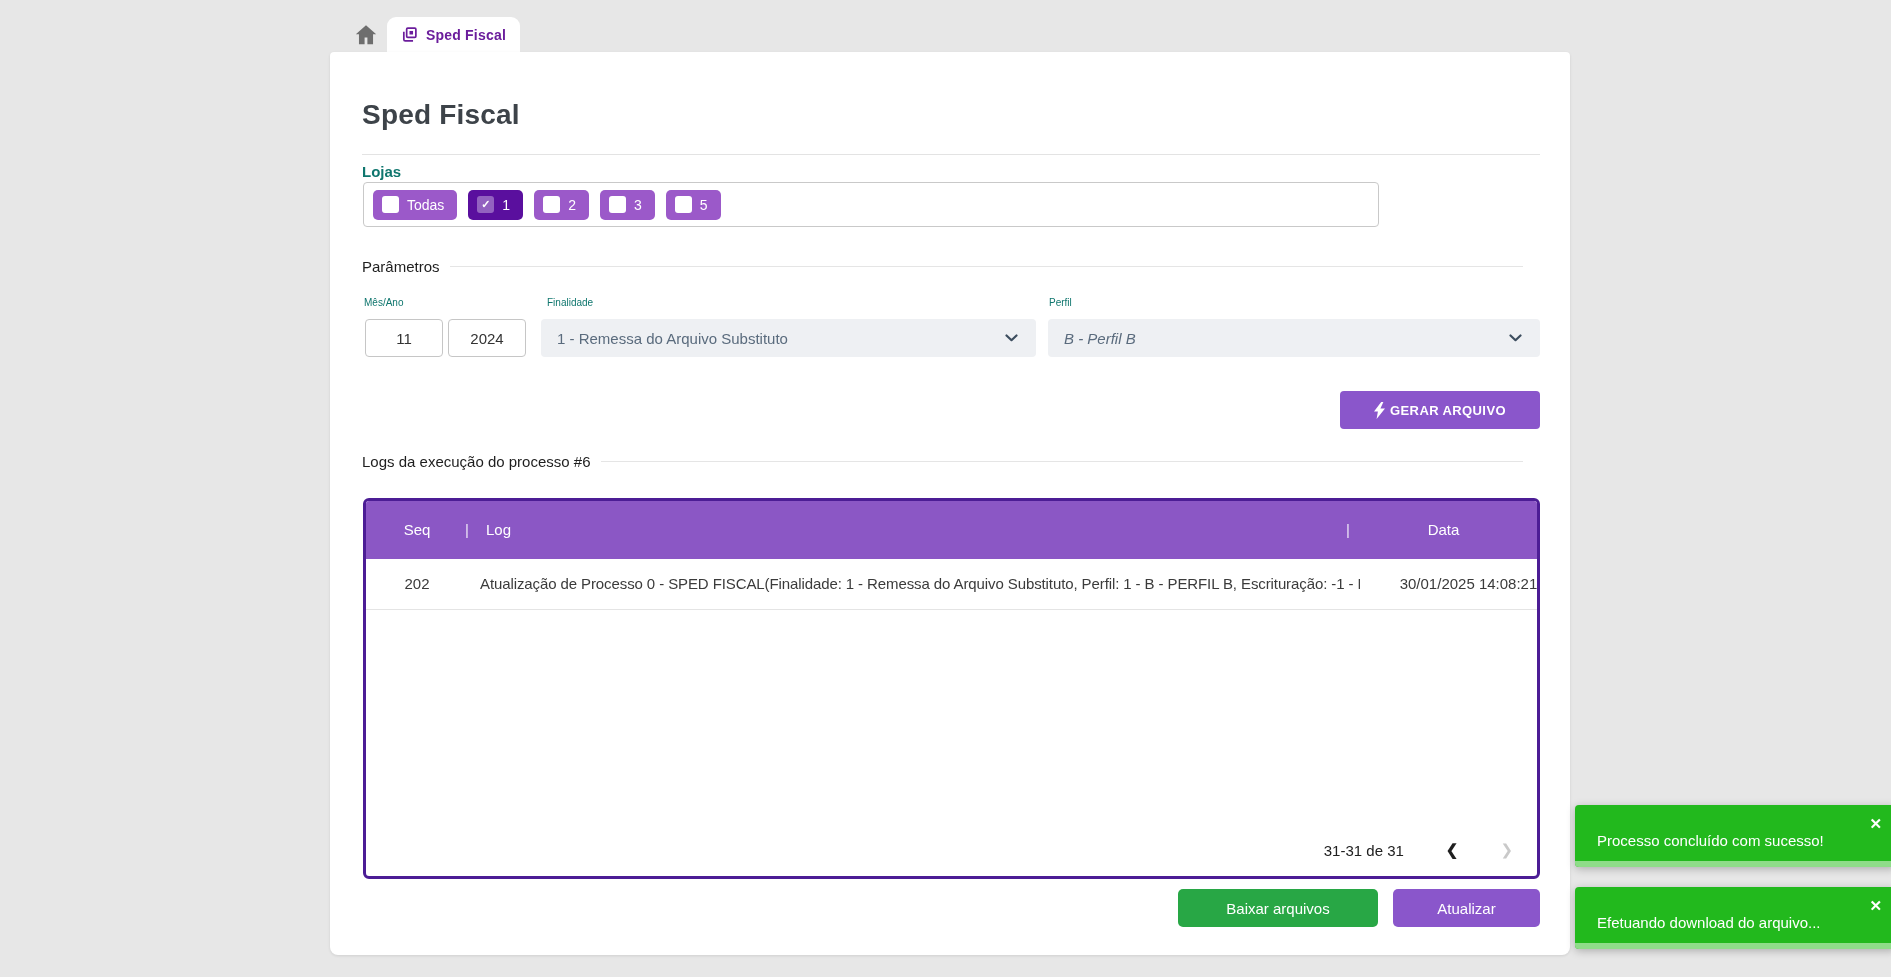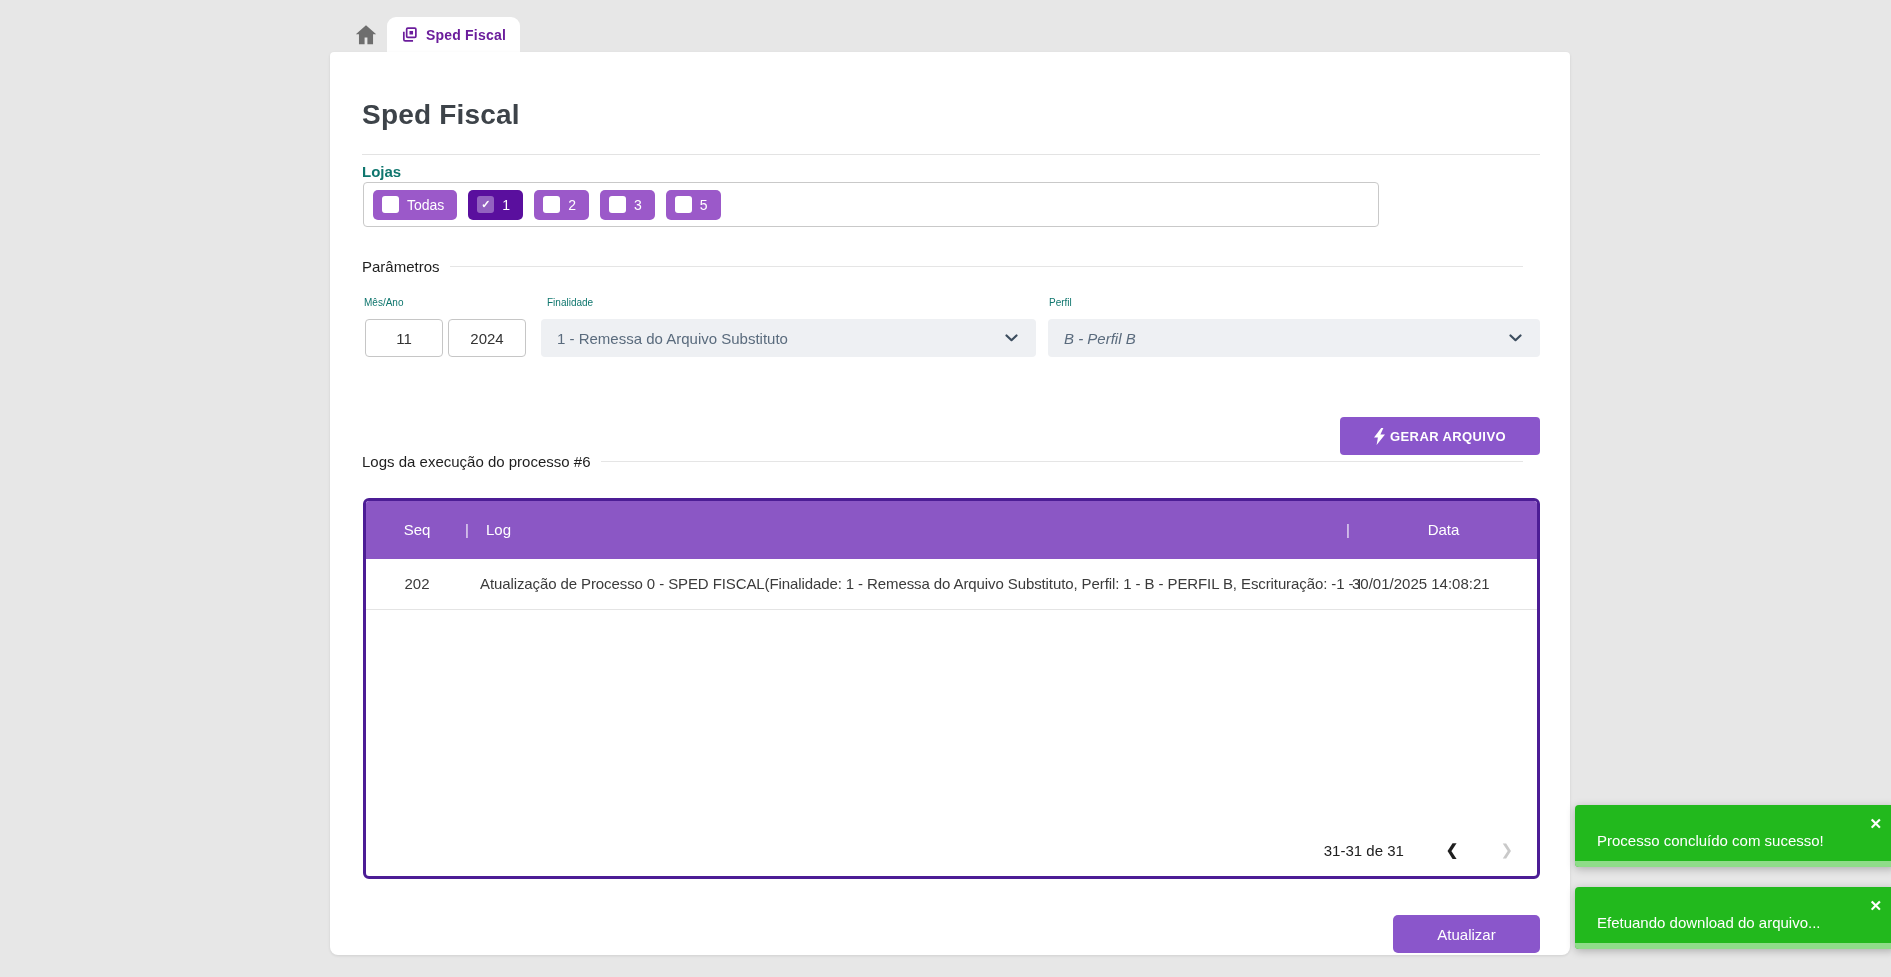--- a/index.html
+++ b/index.html
@@ -35,39 +35,39 @@
   .lbl-finalidade { left:217px; top:245px; }
   .lbl-perfil { left:719px; top:245px; }
   .txt-input { position:absolute; top:267px; width:78px; height:38px; border:1px solid #c6c6c6; border-radius:4px; text-align:center; font-size:15px; color:#333; font-family:"Liberation Sans",sans-serif; background:#fff; outline:none; }
   .inp-mes { left:35px; }
   .inp-ano { left:118px; }
   .select { position:absolute; top:267px; height:38px; background:#eef0f3; border-radius:4px; display:flex; align-items:center; padding:0 18px 0 16px; font-size:15px; color:#5a6b7d; cursor:pointer; }
   .sel-finalidade { left:211px; width:495px;gap:22px; }
   .sel-perfil { left:718px; width:492px;font-style:italic; }
   .select .caret { margin-left:auto; display:flex; }
 
-  .btn { border:none; border-radius:4px; color:#fff; cursor:pointer; font-family:"Liberation Sans",sans-serif; display:flex; align-items:center; justify-content:center;margin-top:26px; }
+  .btn { border:none; border-radius:4px; color:#fff; cursor:pointer; font-family:"Liberation Sans",sans-serif; display:flex; align-items:center; justify-content:center; }
   .btn-gerar { position:absolute; left:1010px; top:339px; width:200px; height:38px; background:#8a56cb; font-size:13px; font-weight:bold; letter-spacing:.4px; gap:5px; }
   .btn-baixar { position:absolute; left:848px; top:837px; width:200px; height:38px; background:#28a745; border-radius:5px; font-size:15px; }
   .btn-atualizar { position:absolute; left:1063px; top:837px; width:147px; height:38px; background:#8a56cb; border-radius:5px; font-size:15px; }
 
   
   .logtable { position:absolute; left:33px; top:446px; width:1177px; height:381px; border:3px solid #4c1d95; border-radius:6px; overflow:hidden; background:#fff; }
   .thead { position:relative; height:58px; background:#8b57c5; color:#fff; font-size:15px; font-weight:500; }
   .thead span { position:absolute; line-height:58px; }
   .th-seq { left:0; width:102px; text-align:center; }
   .th-log { left:120px; }
   .th-data { left:1000px; width:155px; text-align:center; }
   .pipe { color:rgba(255,255,255,.85); font-weight:400; }
   .pipe1 { left:99px; } .pipe2 { left:980px; } .pipe3 { left:1171px; }
   .trow { position:relative; height:51px; border-bottom:1px solid #e4e4e4; font-size:15px; color:#3b3b3b; }
   .trow span { position:absolute; line-height:50px; }
   .td-seq { left:0; width:102px; text-align:center; }
   .td-log { left:114px; width:880px; white-space:nowrap; overflow:hidden; letter-spacing:-.1px; }
-  .td-data { left:986px; width:155px; text-align:left; }
+  .td-data { left:1025px; width:155px; text-align:center; }
   .tfoot { position:absolute; left:0; right:0; bottom:0; height:52px; display:flex; align-items:center; justify-content:flex-end; gap:42px; padding-right:24px; }
   .range { font-size:15px; color:#212121; }
   .pg-prev { font-size:15px; color:#1f1f1f; font-weight:bold; cursor:pointer; }
   .pg-next { font-size:15px; color:#c9c9c9; cursor:default; }
 
   
   .toast { position:absolute; left:1575px; width:321px; height:62px; background:#22b91d; border-radius:4px; box-shadow:0 2px 8px rgba(0,0,0,.25); }
   .toast-1 { top:805px; } .toast-2 { top:887px; }
   .toast .msg { position:absolute; left:22px; top:27px; color:#fff; font-size:15px; }
   .toast .close { position:absolute; right:14px; top:10px; color:#fff; font-size:15px; font-weight:bold; cursor:pointer; }
@@ -182,20 +182,21 @@
         <span class="td-log">Atualização de Processo 0 - SPED FISCAL(Finalidade: 1 - Remessa do Arquivo Substituto, Perfil: 1 - B - PERFIL B, Escrituração: -1 - NENHU</span>
         <span class="td-data">30/01/2025 14:08:21</span>
       </div>
       <div class="tfoot">
         <span class="range">31-31 de 31</span>
         <span class="pg-prev">❮</span>
         <span class="pg-next">❯</span>
       </div>
     </div>
 
+    <button class="btn btn-baixar">Baixar arquivos</button>
     <button class="btn btn-atualizar">Atualizar</button>
   </div>
 
   <div class="toast toast-1">
     <span class="msg">Processo concluído com sucesso!</span>
     <span class="close">✕</span>
     <span class="progress"></span>
   </div>
   <div class="toast toast-2">
     <span class="msg">Efetuando download do arquivo...</span>

